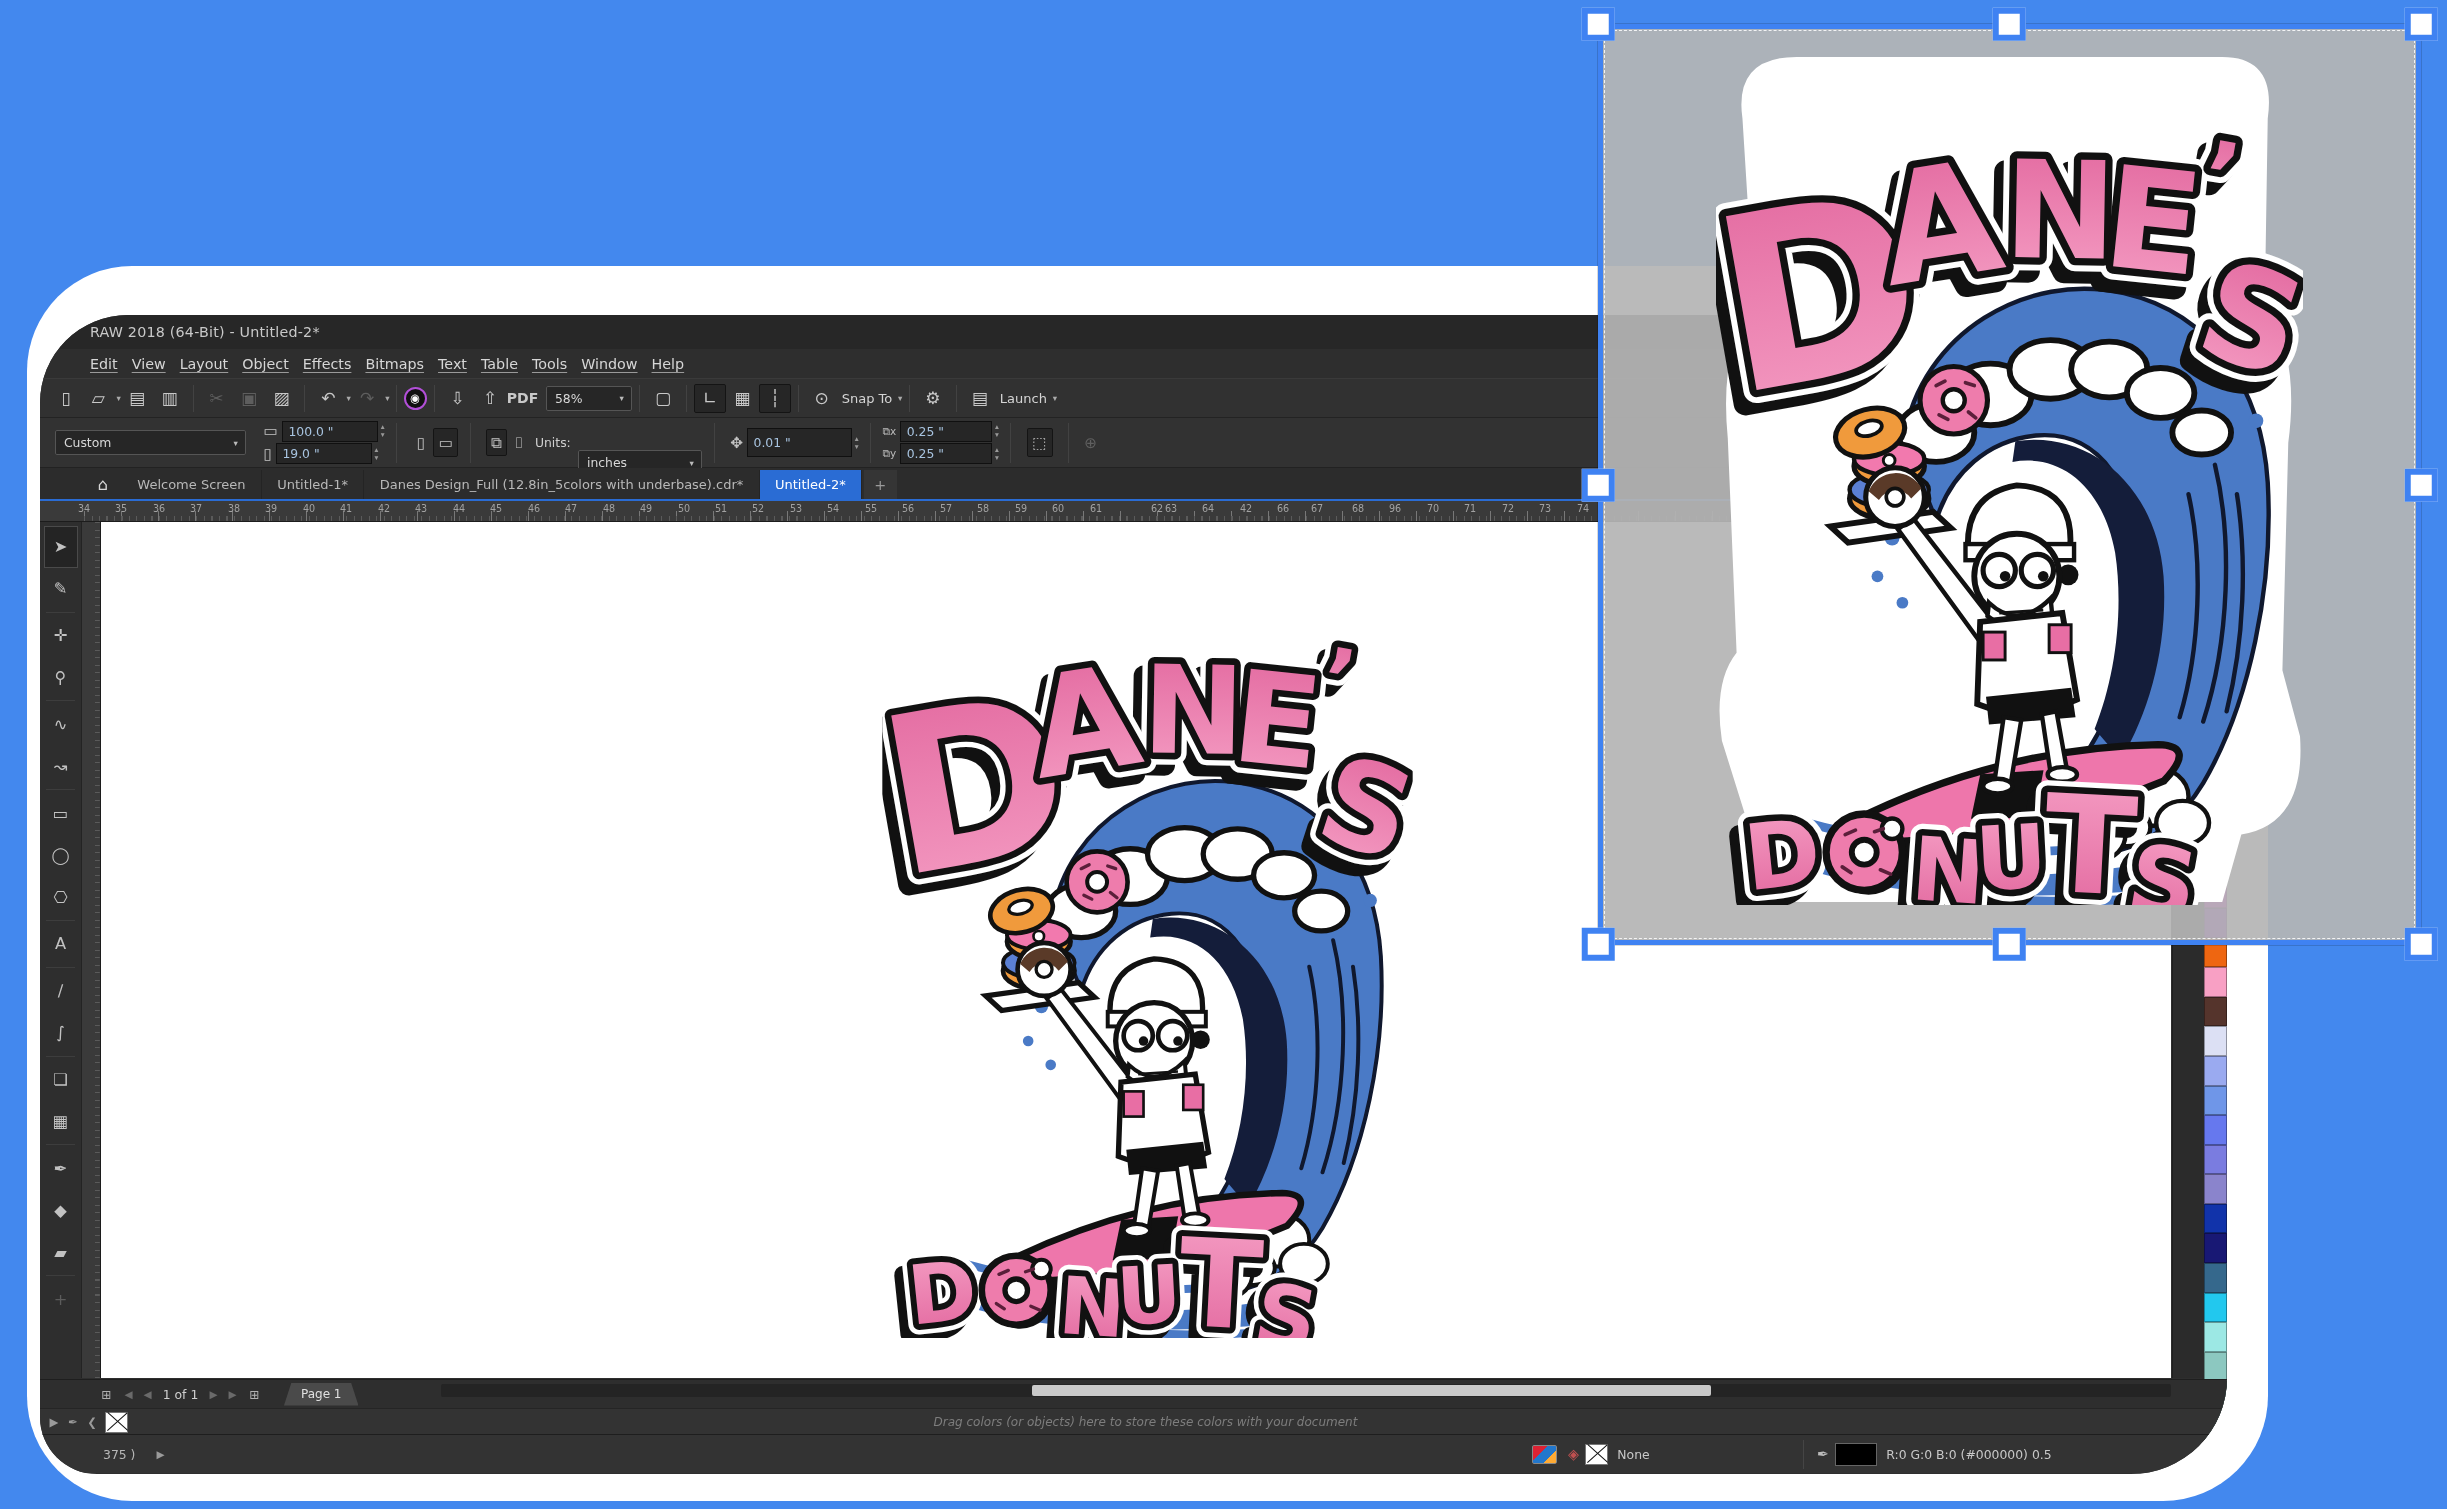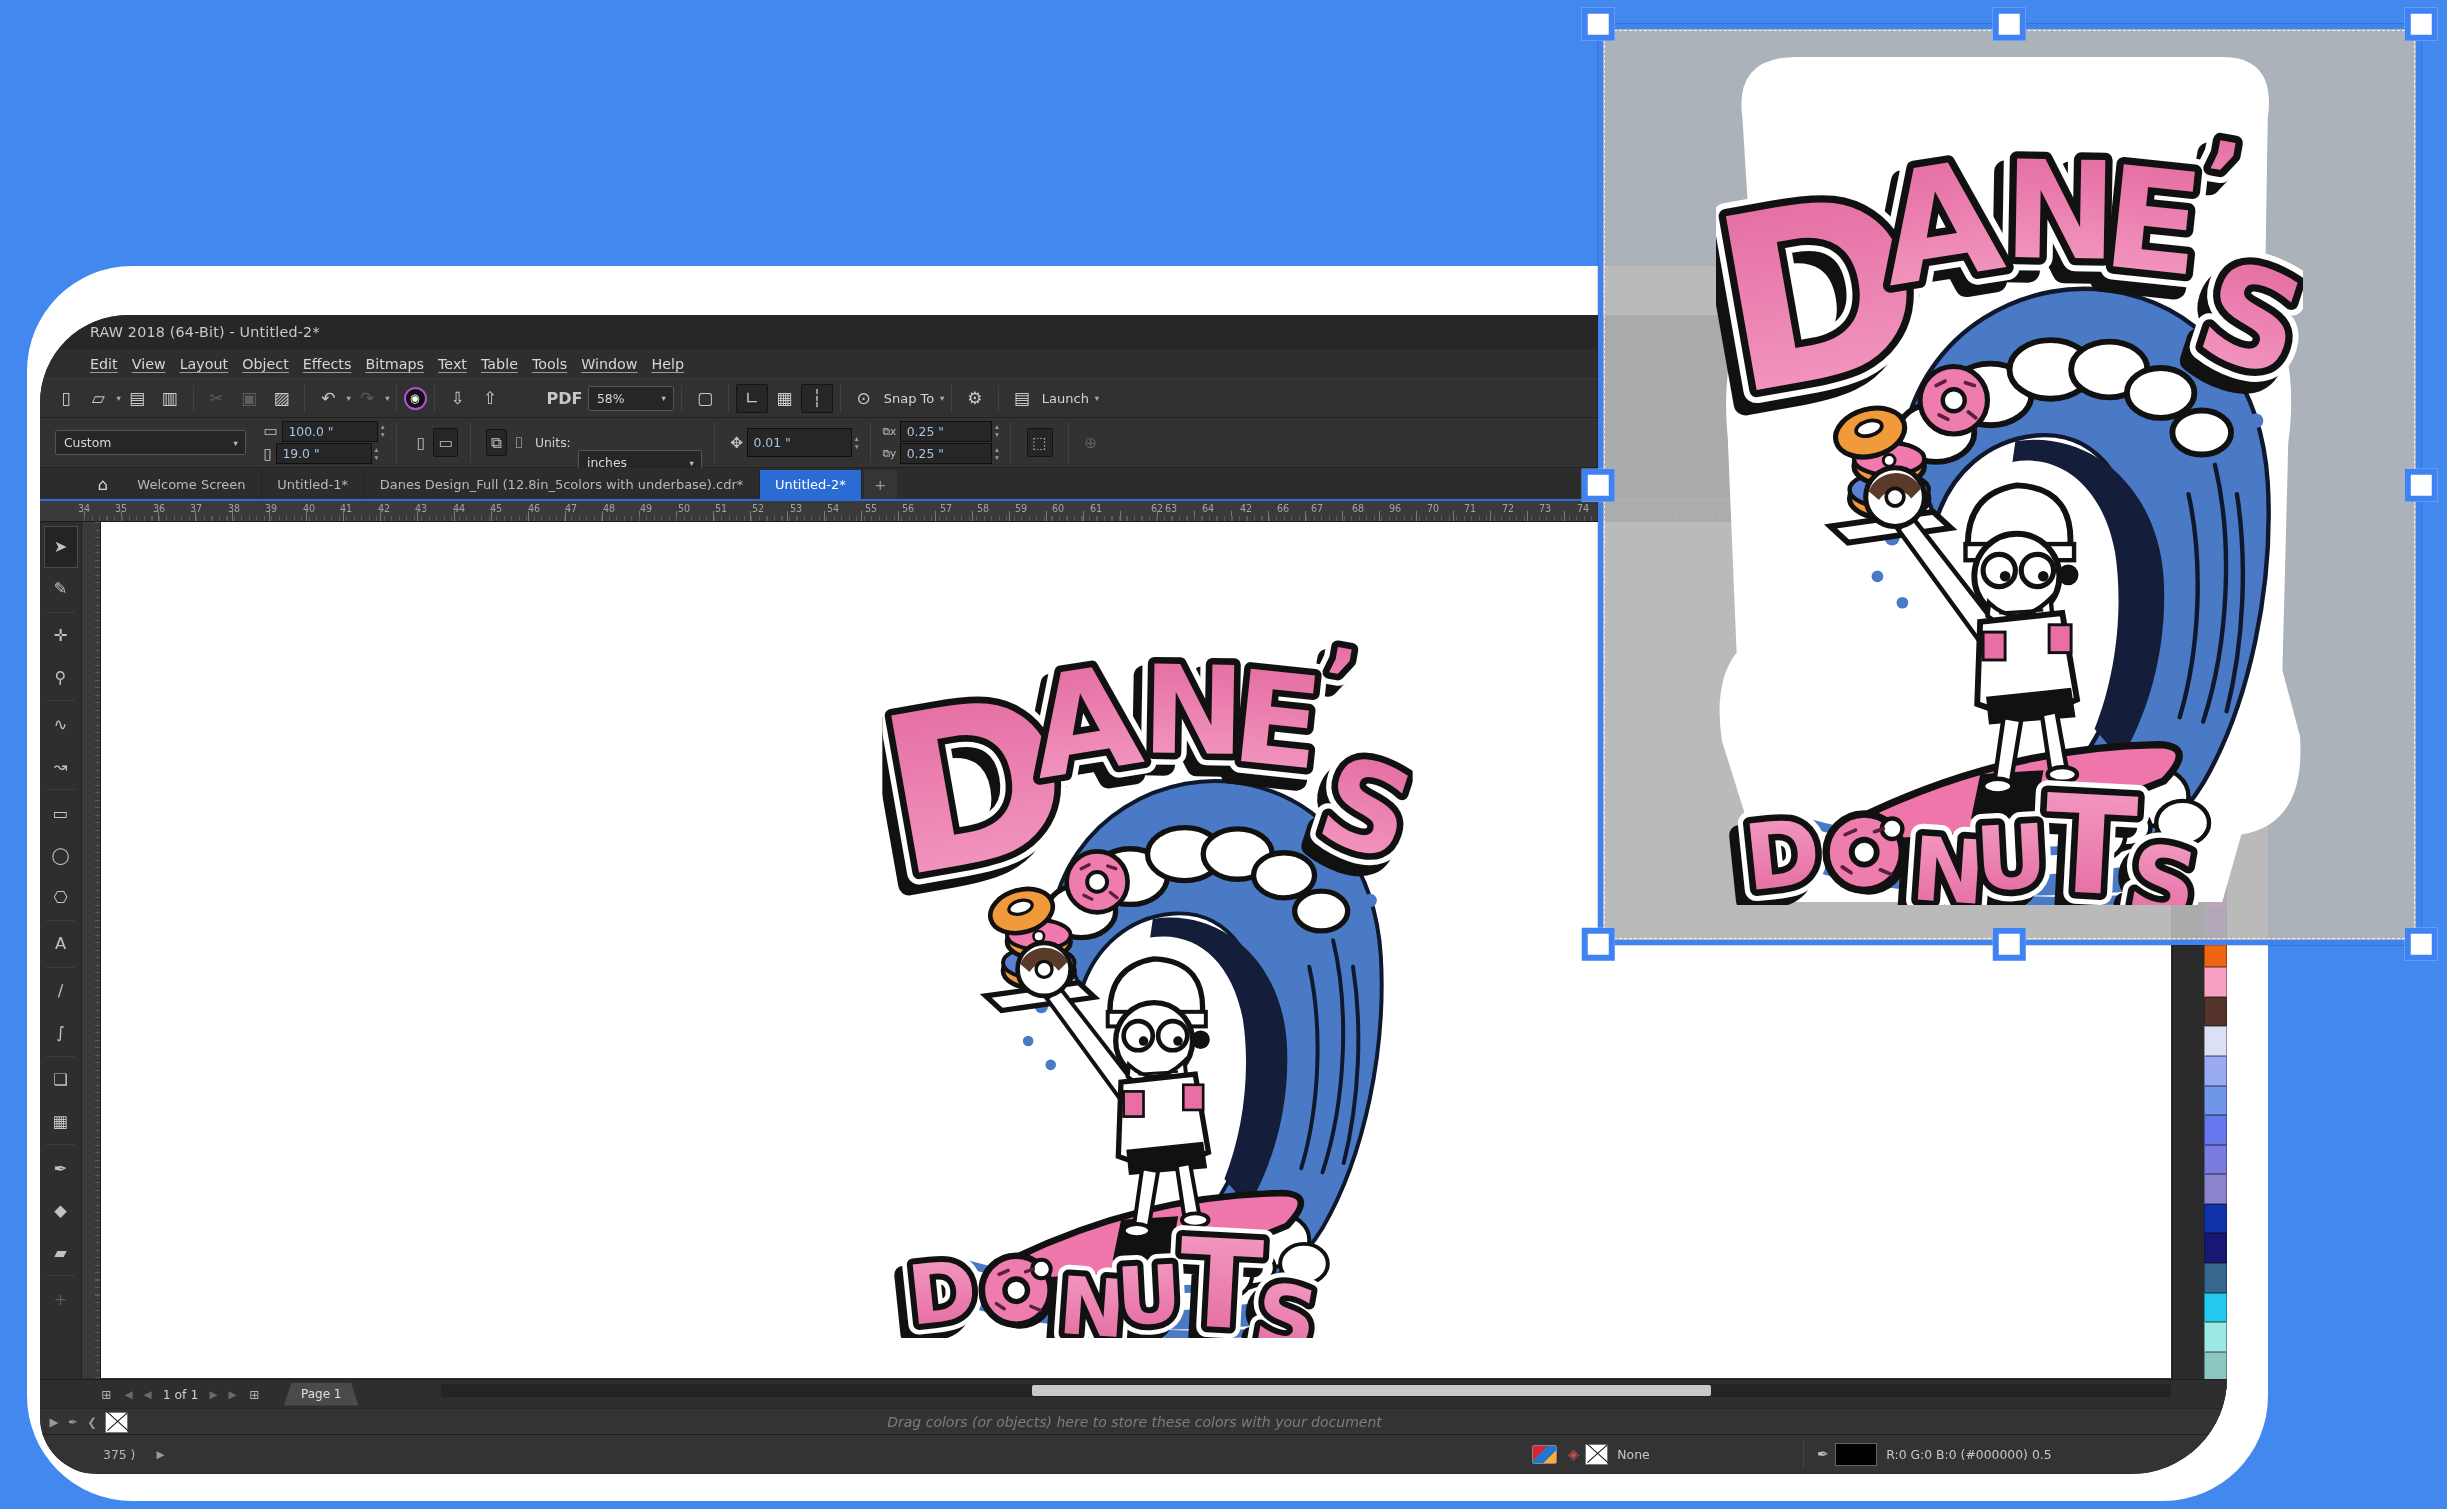--- a/index.html
+++ b/index.html
@@ -15,21 +15,21 @@
 
   #titlebar { left:0; top:0; width:100%; height:34px; background:#272727; }
   #titlebar .title { position:absolute; left:50px; top:8.6px; font-size:14.3px; color:#c9c9c9; letter-spacing:0.2px; }
 
   #menubar { left:0; top:34px; width:100%; height:29px; background:#2e2e2e; display:flex; align-items:center; padding-left:50px; gap:14px; }
   .menu-item { font-size:14.3px; color:#d6d6d6; text-decoration:underline; text-decoration-color:#9a9a9a; text-underline-offset:2.9px; cursor:default; }
 
   #toolbar { left:0; top:63px; width:100%; height:40px; background:#313131; border-top:1px solid #3a3a3a; border-bottom:1px solid #232323; display:flex; align-items:center; padding-left:9.6px; }
   .tb-ico { width:32.5px; height:29px; display:flex; align-items:center; justify-content:center; font-size:17px; color:#c8c8c8; }
   .tb-ico.dim { color:#5e5e5e; }
-  .tb-ico.small { font-size:16px; font-weight:bold;margin-left:42px; }
+  .tb-ico.small { font-size:14px; font-weight:bold; }
   .tb-sep { width:1px; height:27px; background:#1f1f1f; border-right:1px solid #424242; margin:0 6.7px; }
   .tb-caret { font-size:8.6px; color:#aaa; margin-left:1.9px; }
   .combo { background:#262626; border:1px solid #555; height:25px; display:flex; align-items:center; padding:0 7.6px; font-size:12.4px; color:#d8d8d8; border-radius:1.9px; }
   .combo .caret { margin-left:auto; font-size:8.6px; color:#bbb; padding-left:13.4px; }
   #zoom-combo { width:86px; }
   .purple-circle { width:23px; height:23px; border-radius:50%; background:#111; border:2.9px solid #b24fd8; color:#fff; display:flex; align-items:center; justify-content:center; font-size:11.5px; }
   .toggled { background:#262626; border:1px solid #141414; border-radius:1.9px; }
 
   #propbar { left:0; top:103px; width:100%; height:50px; background:#323232; border-bottom:1px solid #222; display:flex; align-items:center; padding-left:15.3px; }
   .pb-sep { width:1px; height:40px; background:#222; border-right:1px solid #424242; margin:0 11.5px; }
@@ -79,21 +79,21 @@
   .pn-text { font-size:12.4px; color:#cfcfcf; margin:0 5.7px; }
   .page-tab { height:23px; background:#4a4a4a; color:#e0e0e0; font-size:12px; display:flex; align-items:center; padding:0 17px; clip-path:polygon(10% 0,90% 0,100% 100%,0 100%); margin-left:17px; }
   #hscroll-track { position:absolute; left:401px; top:3.8px; width:1730px; height:13.4px; background:#242424; border-radius:1.9px; }
   #hscroll-thumb { position:absolute; left:591px; top:1px; width:679px; height:11.5px; background:#c9c9c9; border-radius:1.9px; }
 
   #docpal { left:0; top:1093px; width:100%; height:27px; background:#333333; border-top:1px solid #252525; display:flex; align-items:center; }
   .dp-ico { color:#9a9a9a; font-size:11.5px; margin-left:9.6px; }
   .xswatch { width:23px; height:21px; background:#ffffff; border:1px solid #777; position:relative; margin-left:7.6px; }
   .xswatch::before, .xswatch::after { content:""; position:absolute; left:-1.9px; top:8.6px; width:130%; height:1.4px; background:#111; transform-origin:center; }
   .xswatch::before { transform:rotate(42deg); } .xswatch::after { transform:rotate(-42deg); }
-  #docpal-hint { position:absolute; left:1px; width:100%; text-align:center; font-size:14px; font-style:italic; color:#7d7d7d; }
+  #docpal-hint { position:absolute; left:12px; width:100%; text-align:center; font-size:12px; font-style:italic; color:#7d7d7d; }
 
   #statusbar { left:0; top:1119px; width:100%; height:39px; background:#333333; border-top:1px solid #1e1e1e; display:flex; align-items:center; font-size:12.4px; color:#c8c8c8; }
   .st-sep { width:1px; height:29px; background:#222; border-right:1px solid #454545; margin:0 13.4px; }
   .monitor-ico { width:25px; height:19px; border:1.9px solid #888; border-radius:1.9px; background:linear-gradient(135deg,#d23 0 35%,#27c 35% 70%,#fa3 70%); margin-right:11.5px; }
   .diamond-ico { color:#c05050; font-size:14.3px; margin-right:3.8px; }
   .pen-ico { color:#bbb; font-size:14.3px; margin-right:5.7px; }
   .black-swatch { width:42px; height:23px; background:#000; border:1px solid #666; margin-right:9.6px; }
 
   
   #overlay { left:1598px; top:24px; width:823px; height:921px; background:rgba(181,181,181,.93); border:5.7px solid #3f82f2; box-shadow:0 0 0 1px rgba(0,0,0,.15); }

